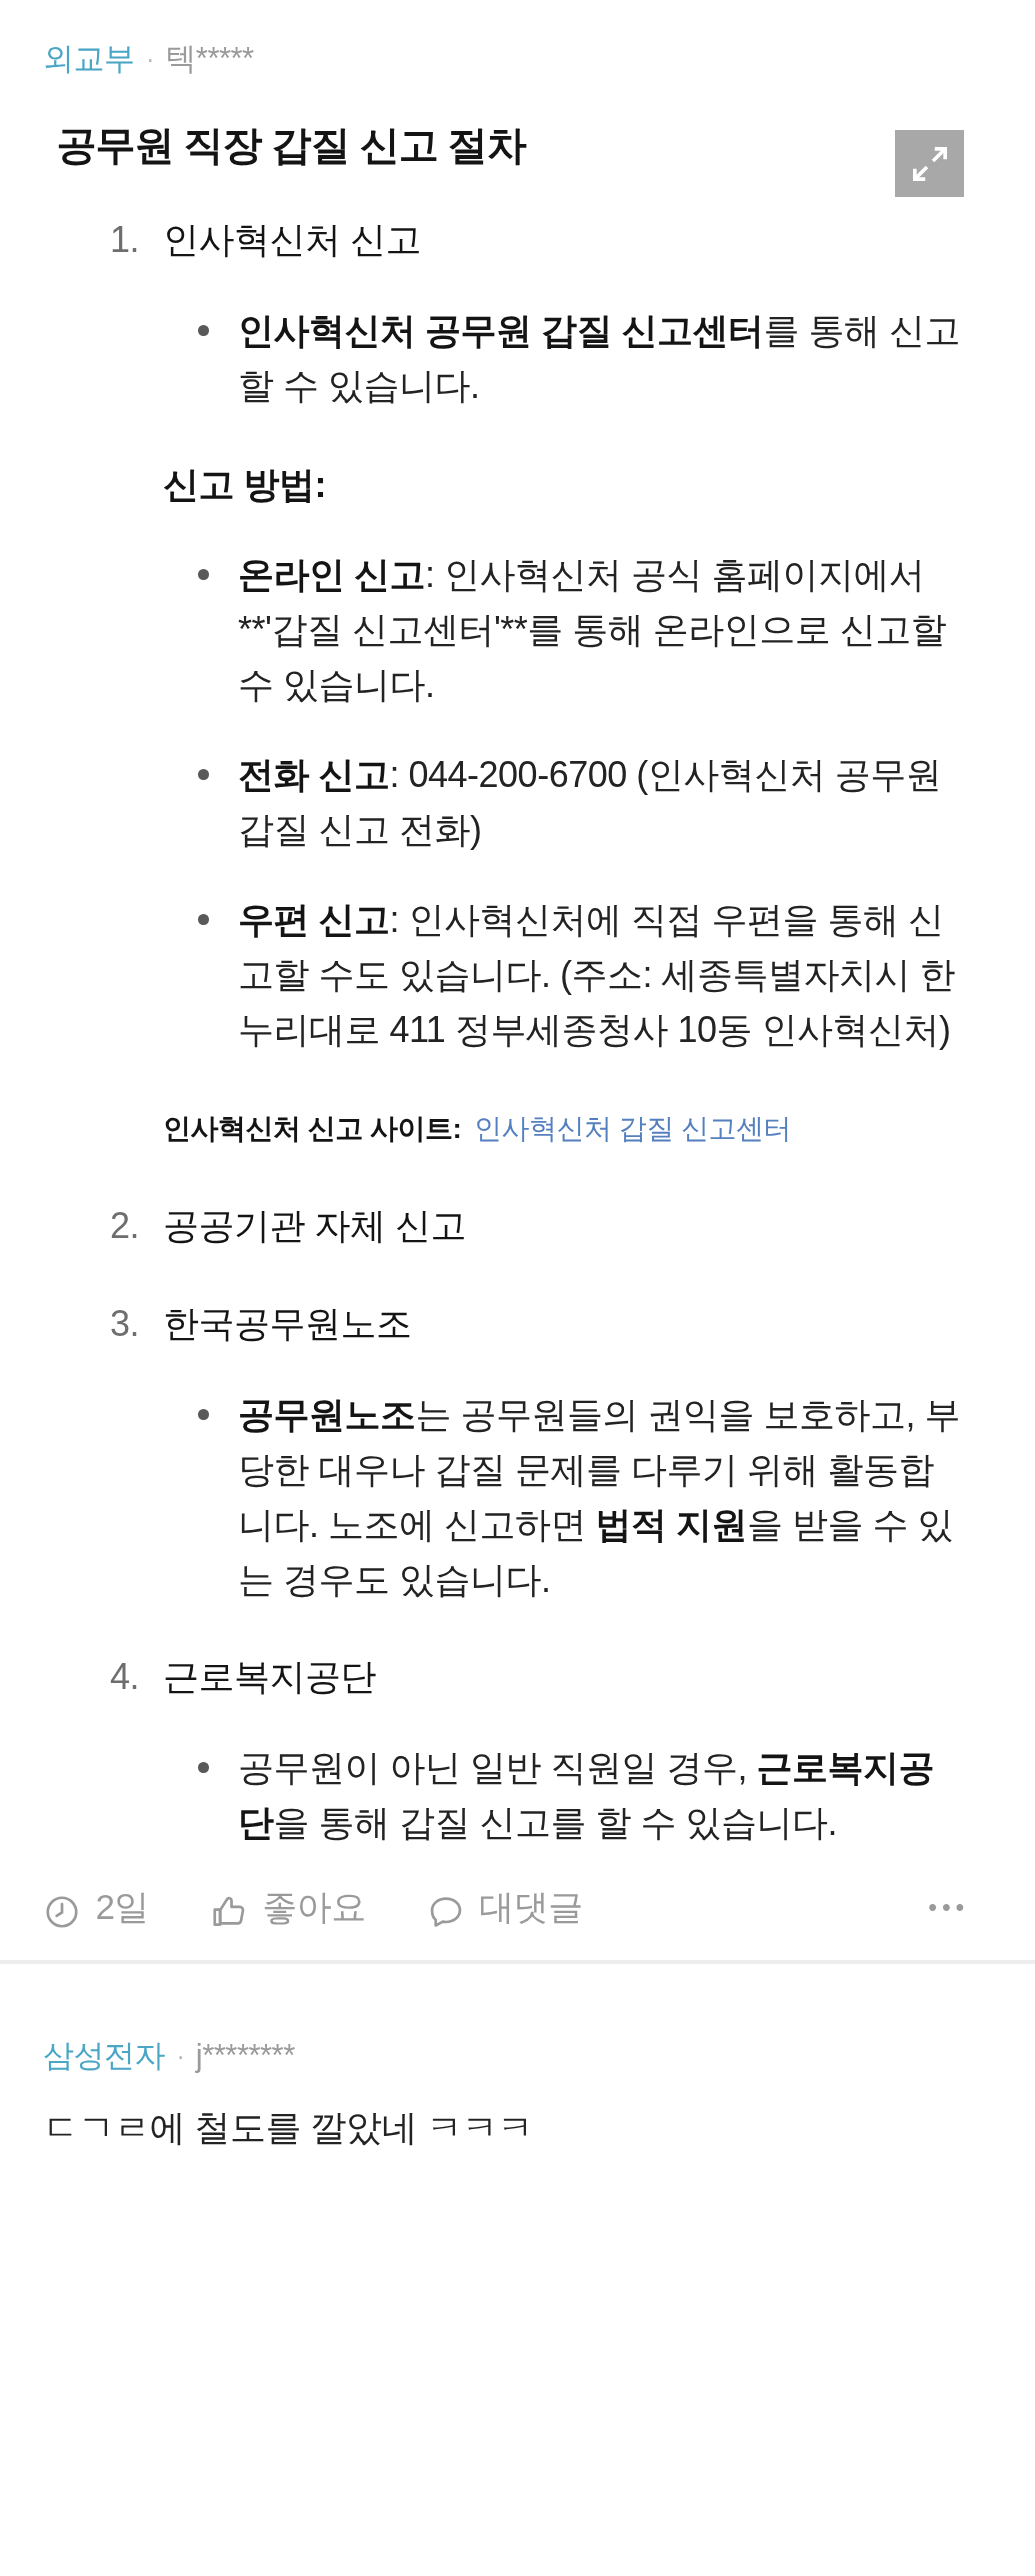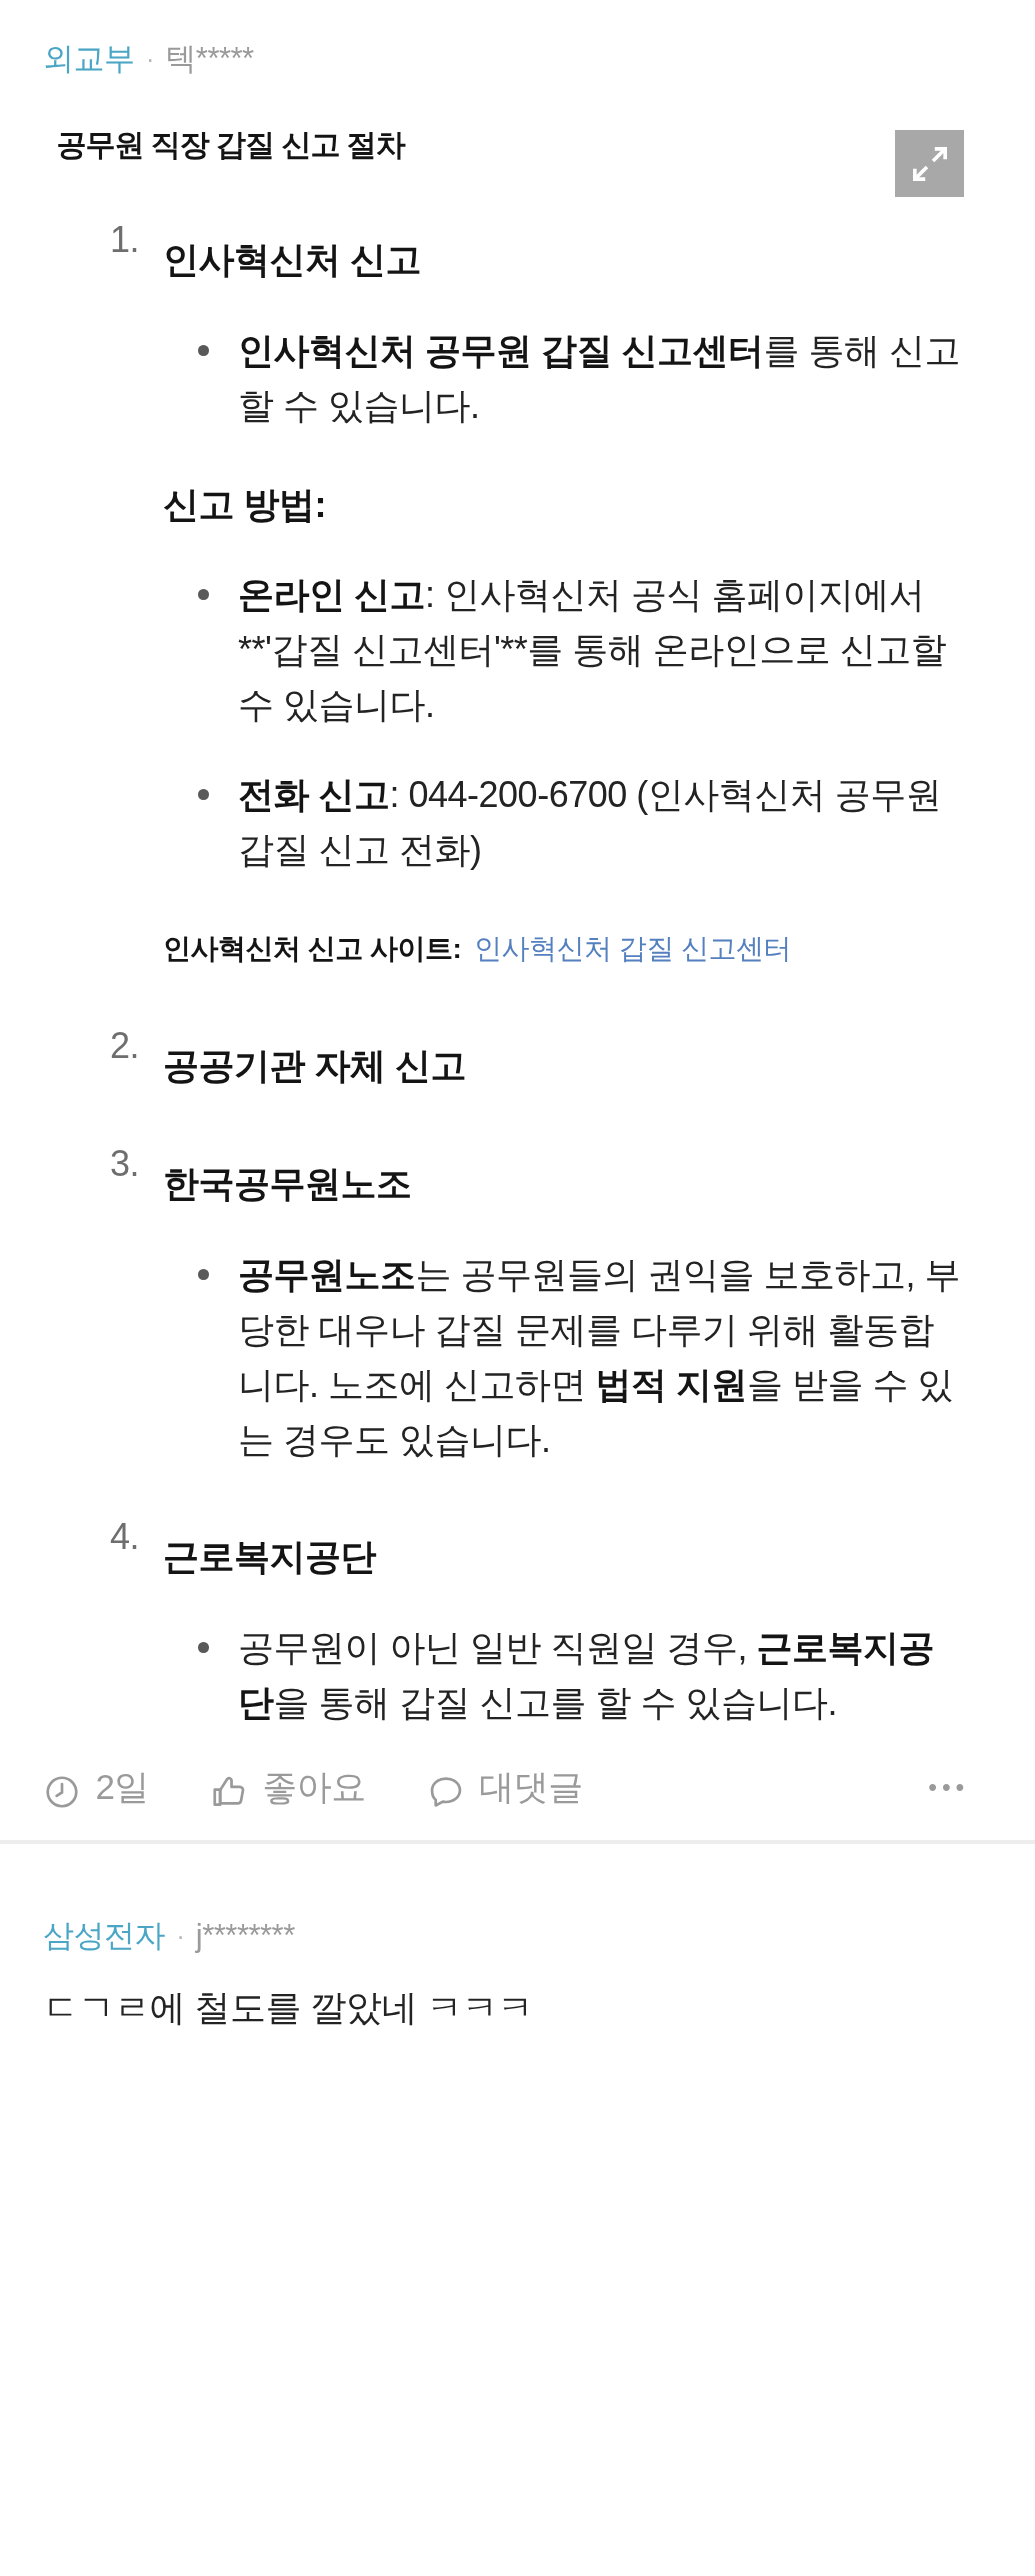--- a/index.html
+++ b/index.html
@@ -13,35 +13,35 @@
   }
   .post { padding:38px 67px 0 43px; position:relative; }
 
   
   .hdr { display:flex; align-items:center; font-size:31px; line-height:42px; }
   .company { color:#4aa6c4; }
   .sep { color:#b5b5b5; margin:0 11.5px; font-size:25px; }
   .user { color:#9a9a9a; }
 
   
-  .title { margin:36px 0 0 13.4px; font-size:30px; line-height:58px; font-weight:bold; color:#141414; max-width:787px; letter-spacing:-1px; }
+  .title { margin:36px 0 0 13.4px; font-size:40px; line-height:58px; font-weight:bold; color:#141414; max-width:787px; letter-spacing:-1px; }
 
   
   .expand {
     position:absolute; top:130px; right:72px; width:69px; height:67px;
     background:#a8a8a8; border:none; padding:0; margin:0; cursor:pointer;
     display:flex; align-items:center; justify-content:center;
   }
   .expand svg { width:52px; height:52px; display:block; }
 
   
   .item { display:flex; margin:42px 0 0 67px; }
   .item.first { margin-top:38px; }
   .num { flex:none; width:53px; font-size:36px; line-height:56px; color:#6e6e6e; }
-  .ihead { font-size:36px; line-height:56px; font-weight:bold; color:#141414;margin-top:20px; }
+  .ihead { font-size:36px; line-height:56px; font-weight:normal; color:#141414; }
 
   
   .bullet { position:relative; margin:35px 0 0 155px; padding-left:40px; }
   .btext { margin:0; font-size:36px; line-height:55px; color:#232323; }
   .dot { position:absolute; left:0; top:22px; width:10.6px; height:10.6px; border-radius:50%; background:#595959; }
   .b { font-weight:bold; color:#141414; }
 
   
   .sublabel { margin:44px 0 0 120px; font-size:36px; line-height:55px; font-weight:bold; color:#141414; }
   .siteline { margin:44px 0 0 120px; font-size:28px; line-height:55px; }
@@ -101,20 +101,24 @@
   <div class="bullet">
     <span class="dot"></span>
     <p class="btext"><span class="b">온라인 신고</span><span>: 인사혁신처 공식 홈페이지에서 **'갑질 신고센터'**를 통해 온라인으로 신고할 수 있습니다.</span></p>
   </div>
 
   <div class="bullet">
     <span class="dot"></span>
     <p class="btext"><span class="b">전화 신고</span><span>: 044-200-6700 (인사혁신처 공무원 갑질 신고 전화)</span></p>
   </div>
 
+  <div class="bullet">
+    <span class="dot"></span>
+    <p class="btext"><span class="b">우편 신고</span><span>: 인사혁신처에 직접 우편을 통해 신고할 수도 있습니다. (주소: 세종특별자치시 한누리대로 411 정부세종청사 10동 인사혁신처)</span></p>
+  </div>
 
   <div class="siteline">
     <span class="b">인사혁신처 신고 사이트:</span><a class="link">인사혁신처 갑질 신고센터</a>
   </div>
 
   <div class="item">
     <span class="num">2.</span>
     <span class="ihead">공공기관 자체 신고</span>
   </div>
 

